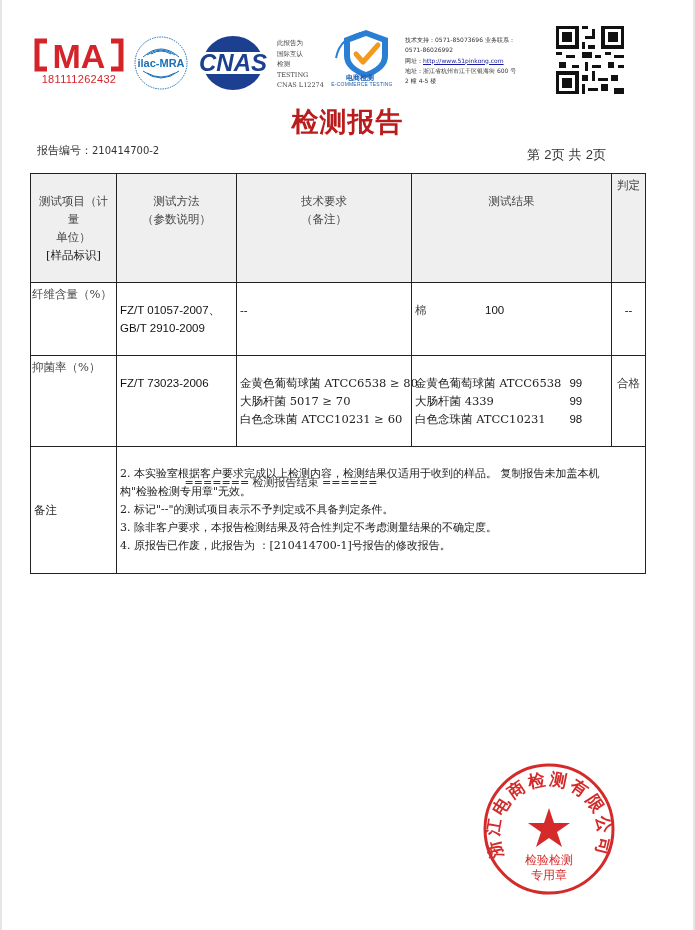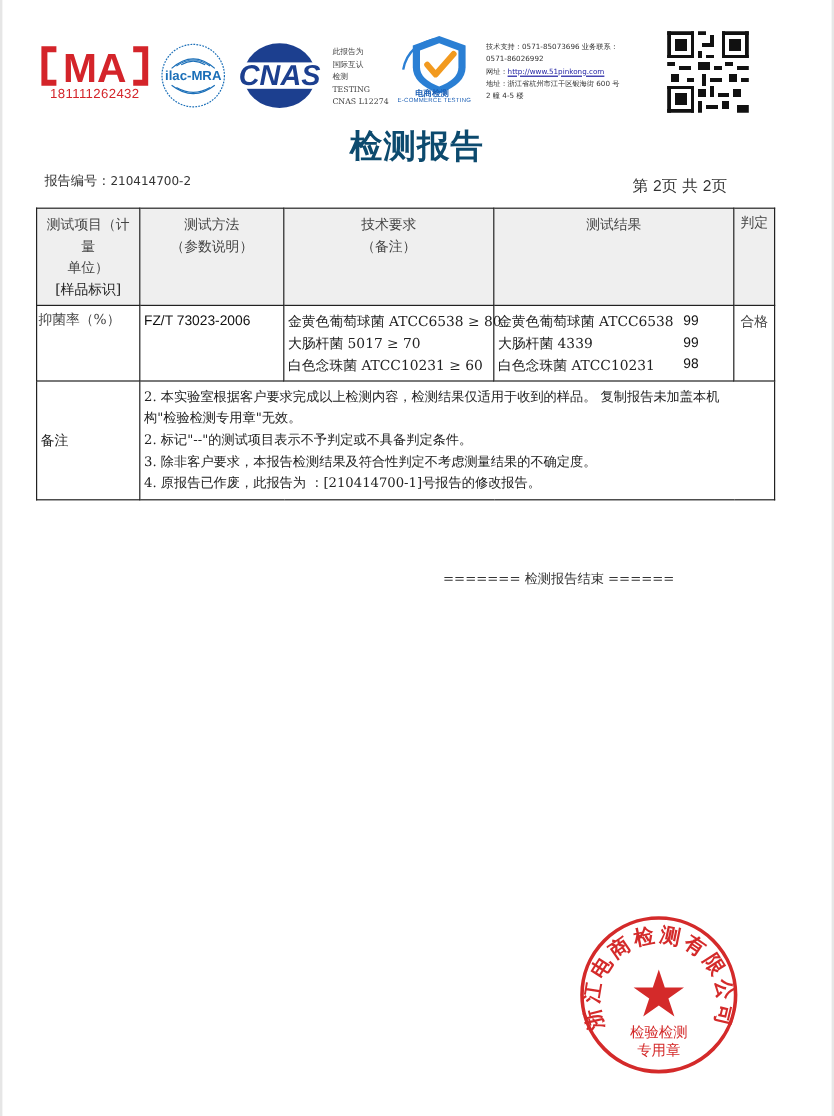--- a/index.html
+++ b/index.html
@@ -17,40 +17,40 @@
     .ilac { position:absolute; left:133px; top:35px; width:56px; height:56px; }
     .cnas { position:absolute; left:196px; top:34px; width:74px; height:58px; }
     .cnas-info { position:absolute; left:277px; top:38px; font-size:6.5px; line-height:10.5px; color:#444; font-family:"DejaVu Serif", serif; }
     .ecomm { position:absolute; left:330px; top:28px; width:72px; height:66px; }
     .ecomm-cn { position:absolute; left:340px; top:73px; width:40px; text-align:center; font-family:"DejaVu Sans", sans-serif; font-size:7px; font-weight:bold; color:#1b5fb5; }
     .ecomm-en { position:absolute; left:322px; top:81px; width:80px; text-align:center; font-family:"Liberation Sans", sans-serif; font-size:5px; color:#1b5fb5; letter-spacing:0.2px; }
     .contact { position:absolute; left:405px; top:35px; font-family:"DejaVu Sans", sans-serif; font-size:6px; line-height:10.3px; color:#333; }
     .contact .link { color:#1a1aa0; text-decoration:underline; }
     .qr { position:absolute; left:556px; top:26px; width:68px; height:68px; }
 
-    .doc-title { position:absolute; left:0; width:695px; top:104px; text-align:center; font-family:"DejaVu Sans", sans-serif; font-size:27px; font-weight:bold; color:#0c4a6e; letter-spacing:1px; }
+    .doc-title { position:absolute; left:0; width:695px; top:104px; text-align:center; font-family:"DejaVu Sans", sans-serif; font-size:27px; font-weight:bold; color:#b91c1c; letter-spacing:1px; }
     .report-no { position:absolute; left:37px; top:143px; font-size:11px; color:#333; }
     .report-no .val { font-family:"DejaVu Sans", sans-serif; font-size:10px; }
     .page-count { position:absolute; left:527px; top:146px; font-size:13px; color:#333; }
     .page-count .n { font-family:"Liberation Sans", sans-serif; }
 
     
     table.report { position:absolute; left:30px; top:173px; width:615px; border-collapse:collapse; table-layout:fixed; font-size:11.5px; }
-    table.report td { border:1px solid #222; vertical-align:top; padding:4px 3px; line-height:18px; }
+    table.report td { border:1px solid #222; vertical-align:top; padding:18px 3px; line-height:18px; }
     table.report tr.head td { background:#efefef; text-align:center; color:#444; font-size:11.5px; }
     table.report tr.head td.c1 { text-align:center; }
     .sans { font-family:"Liberation Sans", sans-serif; color:#111; }
     .muted { color:#444; }
     .center { text-align:center; }
     .res-line { display:flex; }
     .res-line .name { width:160px; }
     .res-line .v { width:40px; }
     .note-line { display:block; }
     .indent { padding-left:14px; }
-    .end-line { position:absolute; left:0; width:562px; top:475px; text-align:right; font-size:11px; color:#333; }
+    .end-line { position:absolute; left:0; width:562px; top:475px; text-align:center; font-size:11px; color:#333; }
 
     .seal { position:absolute; left:480px; top:760px; width:138px; height:138px; }
   </style>
 </head>
 <body>
 
 <div class="page-edge-left"></div>
 <div class="page-edge-right"></div>
 
 <div class="cma">
@@ -181,20 +181,37 @@
       <div>（参数说明）</div>
     </td>
     <td>
       <div>技术要求</div>
       <div>（备注）</div>
     </td>
     <td>测试结果</td>
     <td style="padding:2px 0">判定</td>
   </tr>
 
+  <tr>
+    <td class="muted" style="padding:2px 1px">纤维含量（%）</td>
+    <td class="sans">
+      <div>FZ/T 01057-2007、</div>
+      <div>GB/T 2910-2009</div>
+    </td>
+    <td class="sans">
+      <div>--</div>
+    </td>
+    <td>
+      <div class="res-line">
+        <span class="name muted" style="width:70px">棉</span>
+        <span class="v sans">100</span>
+      </div>
+    </td>
+    <td class="center sans">--</td>
+  </tr>
 
   <tr>
     <td class="muted" style="padding:2px 1px">抑菌率（%）</td>
     <td class="sans">
       <div>FZ/T 73023-2006</div>
     </td>
     <td style="white-space:nowrap">
       <div>金黄色葡萄球菌 ATCC6538 ≥ 80</div>
       <div>大肠杆菌 5017 ≥ 70</div>
       <div>白色念珠菌 ATCC10231 ≥ 60</div>

